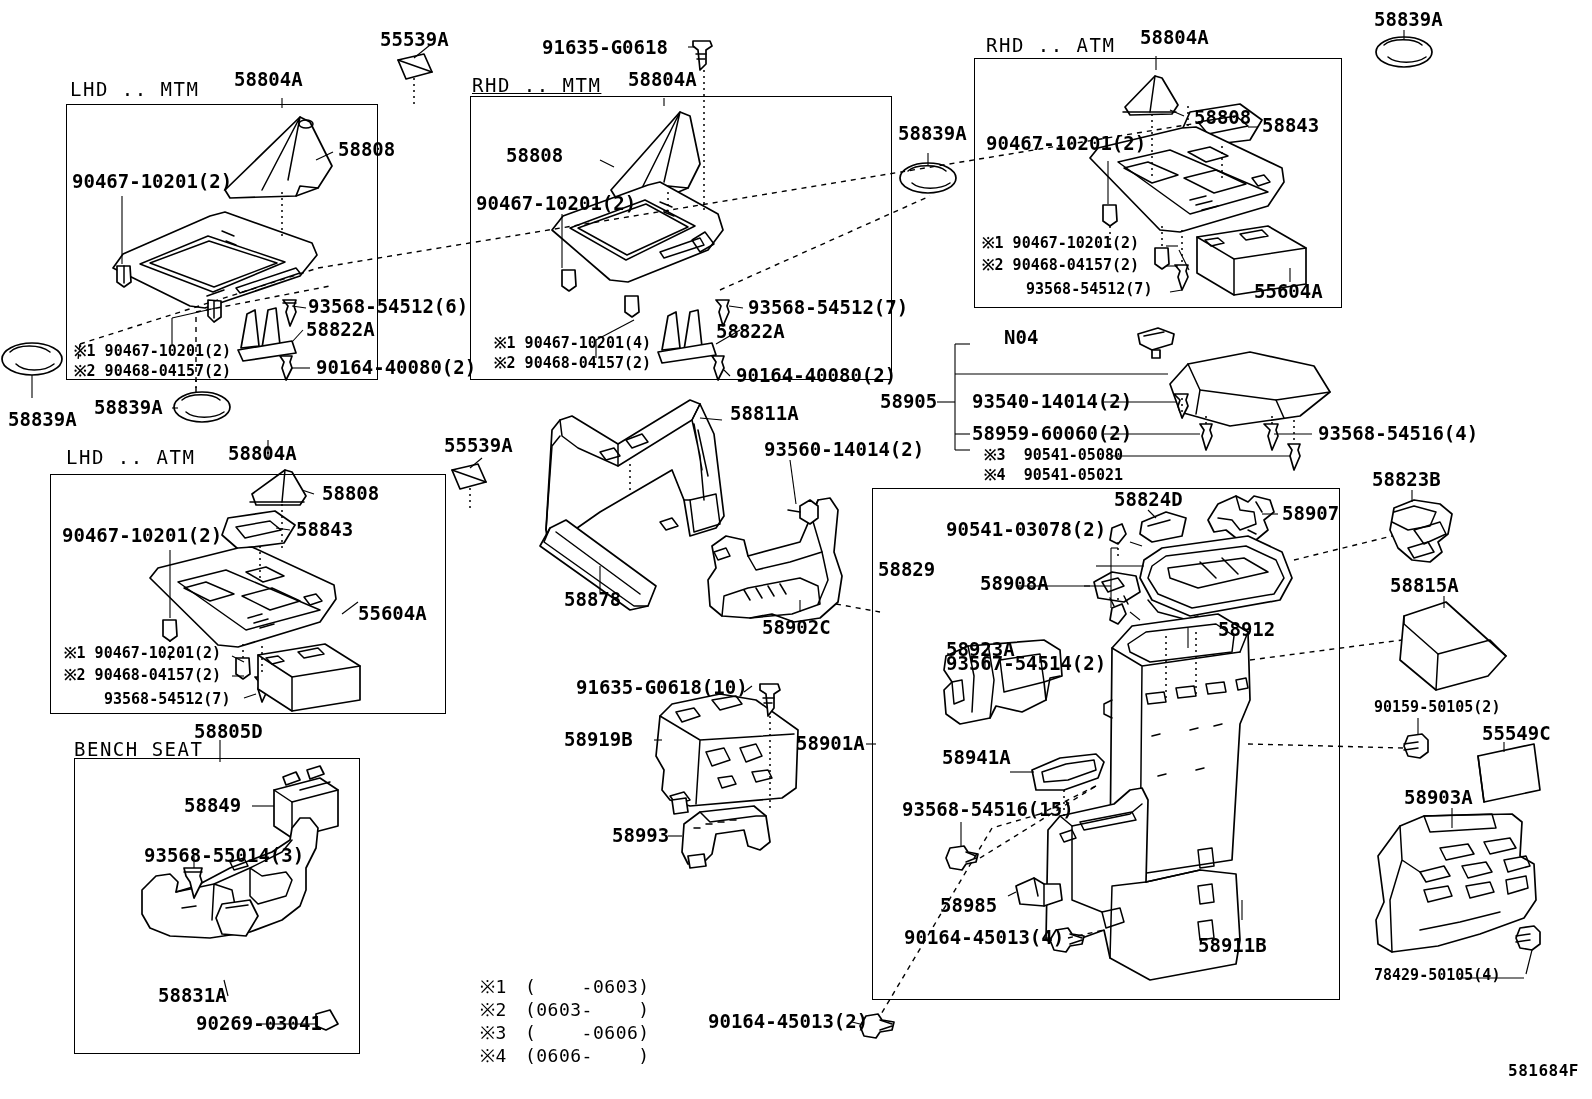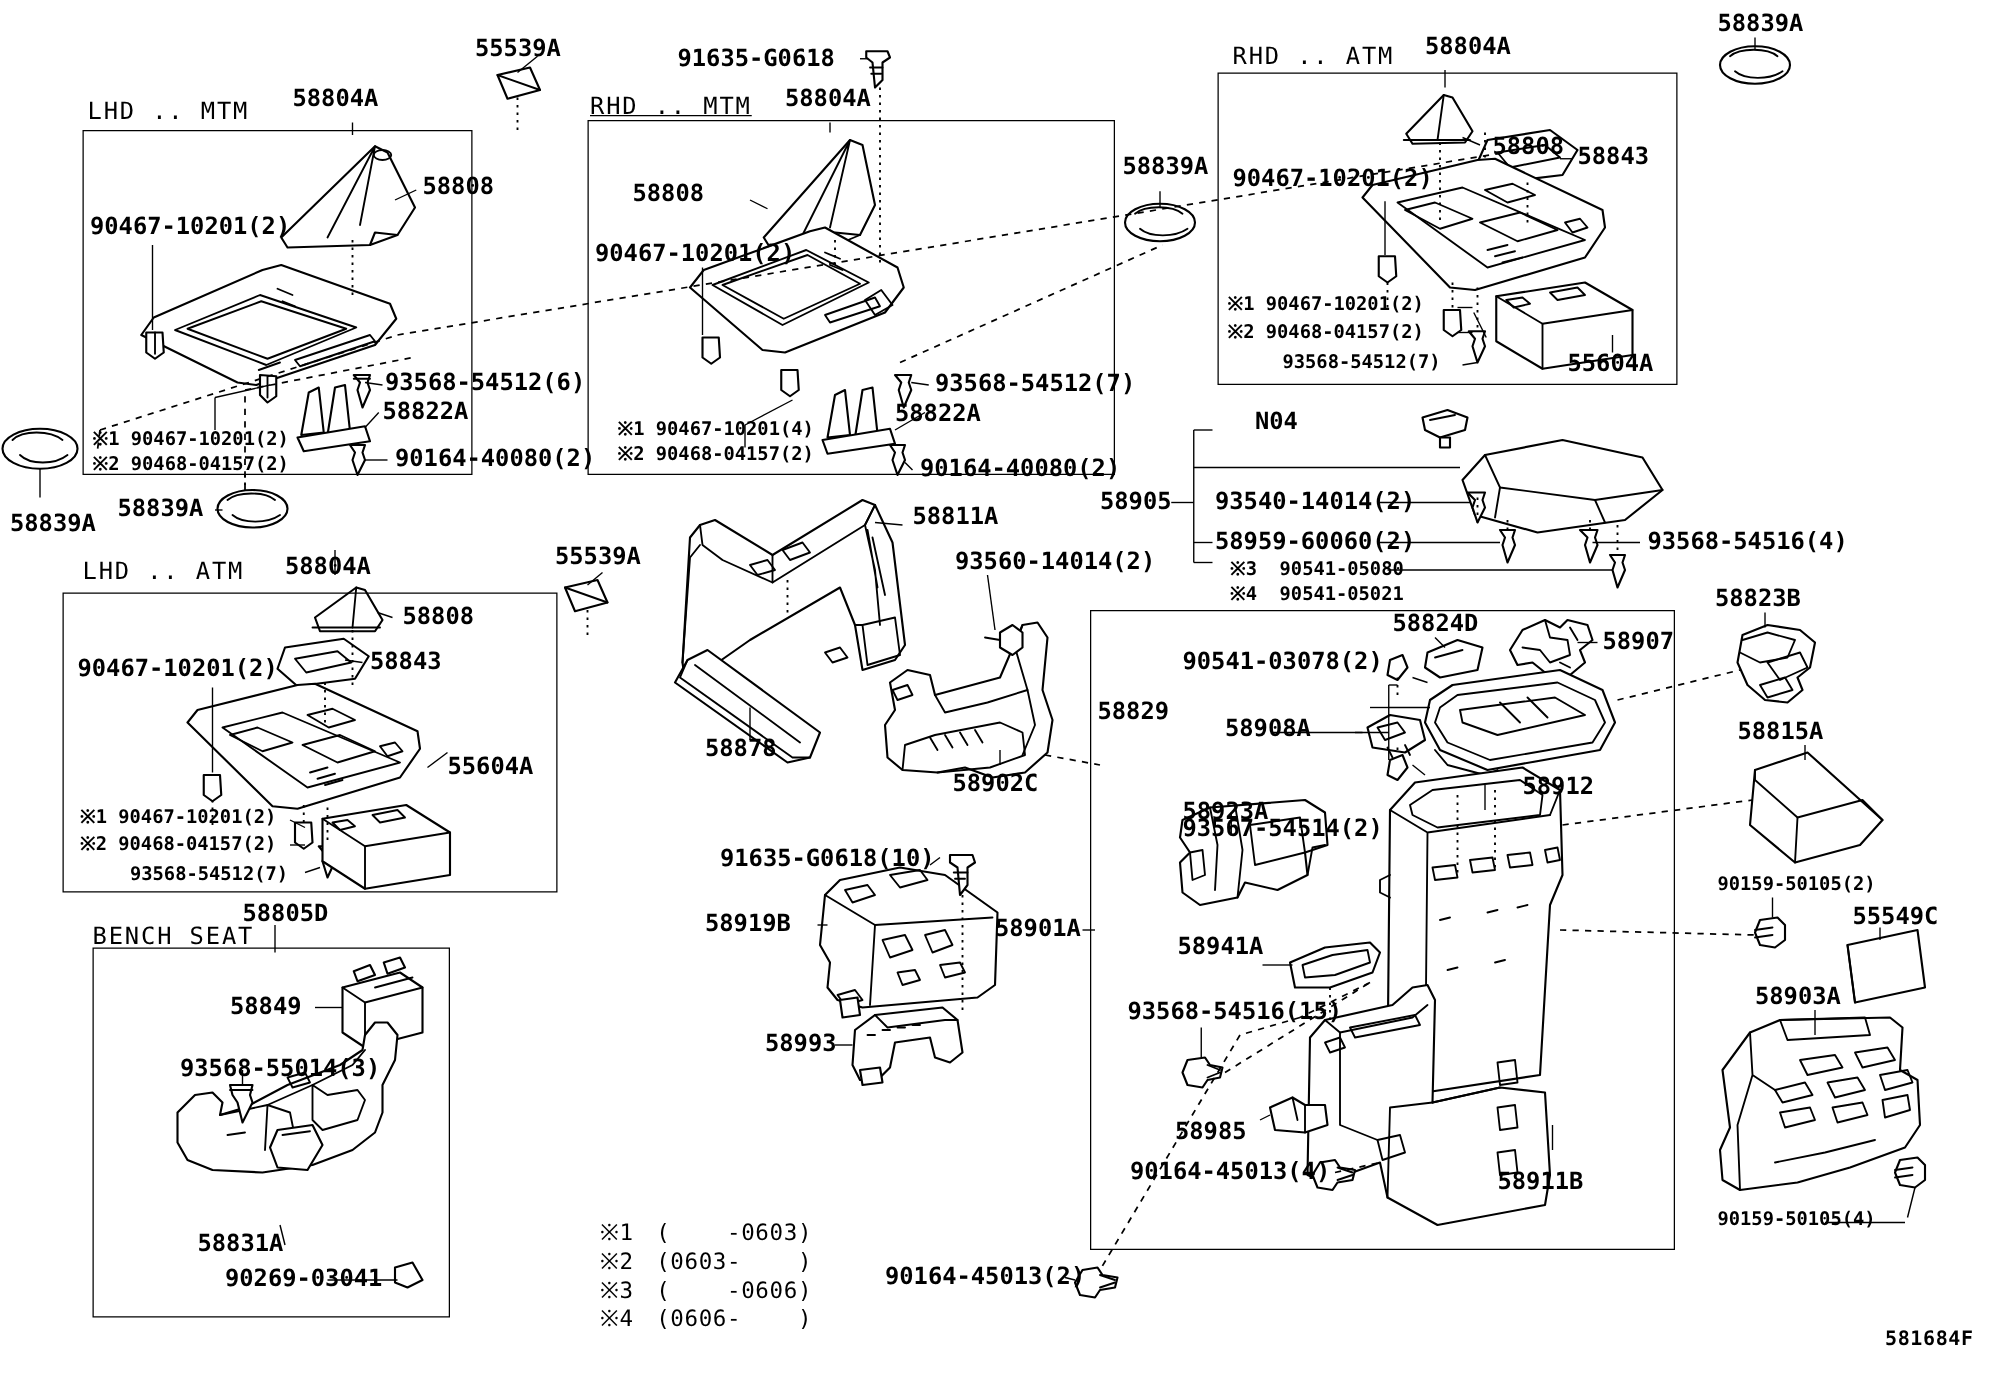--- a/index.html
+++ b/index.html
@@ -670,21 +670,21 @@
   <div class="lbl" style="left:358px; top:604px;">55604A</div>
   <div class="lbl small" style="left:64px; top:646px;">※1 90467-10201(2)</div>
   <div class="lbl small" style="left:64px; top:668px;">※2 90468-04157(2)</div>
   <div class="lbl small" style="left:104px; top:692px;">93568-54512(7)</div>
 
   <div class="lbl" style="left:194px; top:722px;">58805D</div>
   <div class="lbl thin" style="left:74px; top:740px;">BENCH SEAT</div>
   <div class="lbl" style="left:184px; top:796px;">58849</div>
   <div class="lbl" style="left:144px; top:846px;">93568-55014(3)</div>
   <div class="lbl" style="left:158px; top:986px;">58831A</div>
-  <div class="lbl" style="left:180px; top:1014px;">90269-03041</div>
+  <div class="lbl" style="left:196px; top:1014px;">90269-03041</div>
 
   <div class="lbl" style="left:730px; top:404px;">58811A</div>
   <div class="lbl" style="left:764px; top:440px;">93560-14014(2)</div>
   <div class="lbl" style="left:564px; top:590px;">58878</div>
   <div class="lbl" style="left:762px; top:618px;">58902C</div>
   <div class="lbl" style="left:576px; top:678px;">91635-G0618(10)</div>
   <div class="lbl" style="left:564px; top:730px;">58919B</div>
   <div class="lbl" style="left:612px; top:826px;">58993</div>
   <div class="lbl" style="left:796px; top:734px;">58901A</div>
 
@@ -709,21 +709,21 @@
   <div class="lbl" style="left:940px; top:896px;">58985</div>
   <div class="lbl" style="left:904px; top:928px;">90164-45013(4)</div>
   <div class="lbl" style="left:1198px; top:936px;">58911B</div>
   <div class="lbl" style="left:708px; top:1012px;">90164-45013(2)</div>
 
   <div class="lbl" style="left:1372px; top:470px;">58823B</div>
   <div class="lbl" style="left:1390px; top:576px;">58815A</div>
   <div class="lbl small" style="left:1374px; top:700px;">90159-50105(2)</div>
   <div class="lbl" style="left:1482px; top:724px;">55549C</div>
   <div class="lbl" style="left:1404px; top:788px;">58903A</div>
-  <div class="lbl small" style="left:1374px; top:968px;">90159-50105(4)</div>
+  <div class="lbl small" style="left:1374px; top:968px;">78429-50105(4)</div>
 
   <div id="footnote-legend" style="position:absolute; left:412px; top:960px;">
     <div class="lbl note" style="position:relative; left:0; top:0; height:23px;">
       <span>※1</span><span style="display:inline-block;width:18px"></span><span>(    -0603)</span>
     </div>
     <div class="lbl note" style="position:relative; left:0; top:0; height:23px;">
       <span>※2</span><span style="display:inline-block;width:18px"></span><span>(0603-    )</span>
     </div>
     <div class="lbl note" style="position:relative; left:0; top:0; height:23px;">
       <span>※3</span><span style="display:inline-block;width:18px"></span><span>(    -0606)</span>

